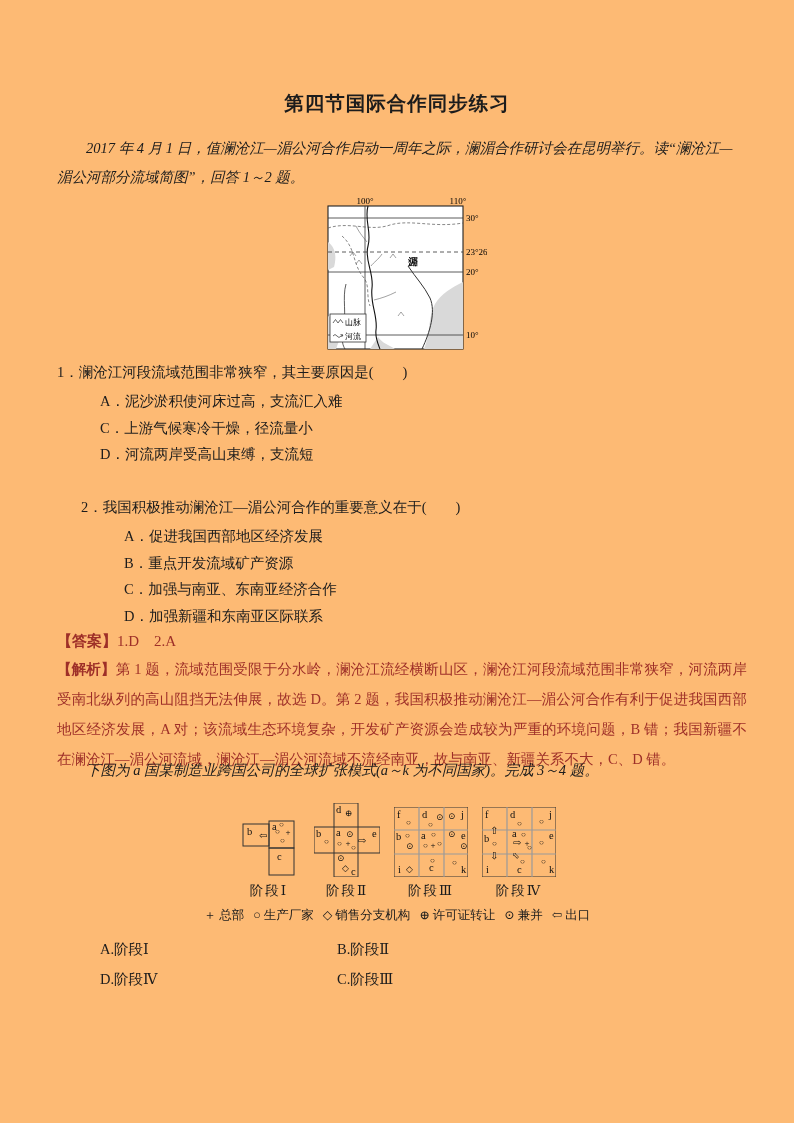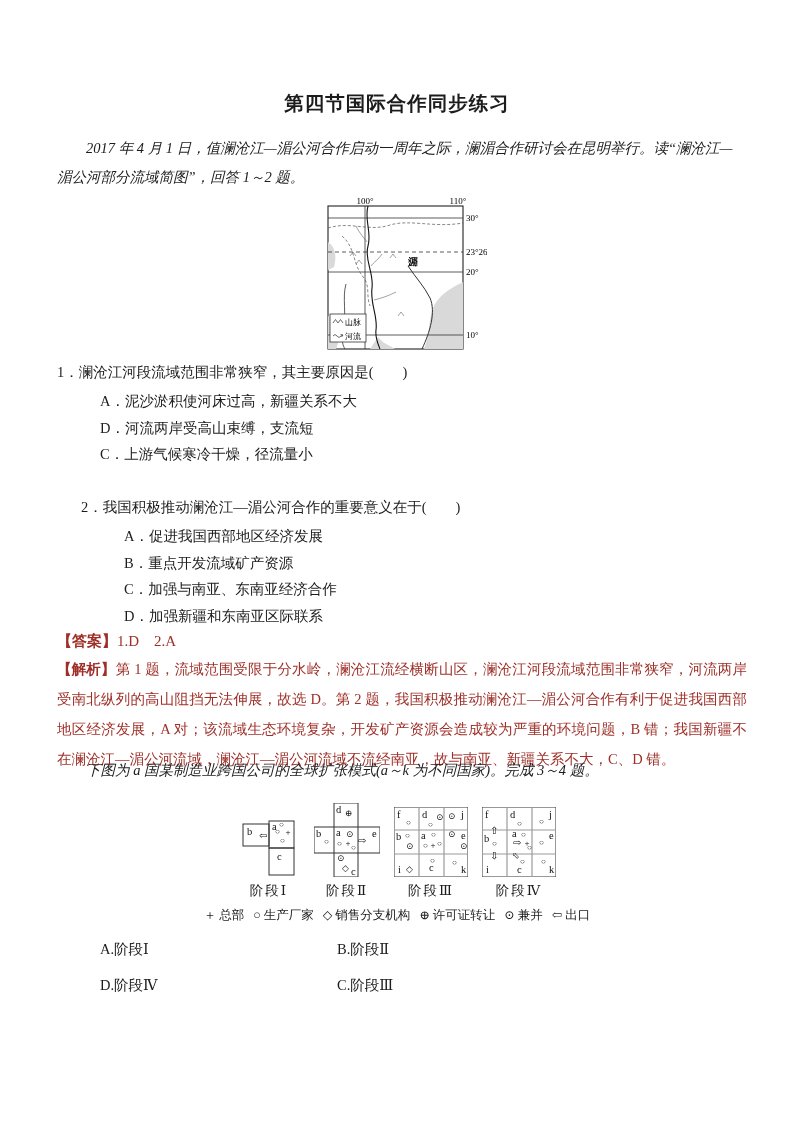--- a/index.html
+++ b/index.html
@@ -1,17 +1,17 @@
 <!DOCTYPE html>
 <html><head>
 <meta charset="utf-8">
 <style>
   html,body{margin:0;padding:0;background:#e8e8e8;}
   .page{
-    position:relative;width:794px;height:1123px;margin:0 auto;background:#ffffff;
+    position:relative;width:794px;height:1123px;margin:0 auto;background:#fdba74;
     font-family:"Liberation Serif","DejaVu Serif",serif;color:#1c1c1c;overflow:hidden;
   }
   .abs{position:absolute;}
   .title{
     top:90px;left:0;width:794px;text-align:center;
     font-size:19.5px;font-weight:bold;letter-spacing:1px;
   }
   .intro{
     left:57px;width:686px;font-size:14.5px;line-height:29px;
     text-indent:2em;font-style:italic;
@@ -24,21 +24,21 @@
   .tag{font-weight:bold;}
   .ansline{left:57px;width:688px;font-size:15px;line-height:27px;}
   .analysis{left:57px;width:690px;font-size:14.5px;line-height:30px;text-align:justify;}
   .mapwrap{left:312px;top:196px;}
   .figure{left:0;width:794px;display:flex;flex-direction:column;align-items:center;}
   .stage-row{display:flex;align-items:flex-end;gap:14px;}
   .stage{display:flex;flex-direction:column;align-items:center;}
   .stage-cap{font-size:13.5px;margin-top:5px;letter-spacing:2px;}
   .fig-legend{display:flex;gap:9px;margin-top:7px;font-size:12.5px;align-items:baseline;}
   .fig-legend .item{display:flex;gap:3px;align-items:baseline;}
-  .q3opts{display:grid;grid-template-columns:237px 237px;row-gap:9px;padding-left:43px;margin-top:4px;line-height:27px;}
+  .q3opts{display:grid;grid-template-columns:237px 237px;row-gap:3px;padding-left:43px;margin-top:4px;line-height:27px;}
   svg text{font-family:"Liberation Serif","DejaVu Serif",serif;}
 </style>
 </head>
 <body>
 
 <div class="page">
 
   <div class="abs title">第四节国际合作同步练习</div>
 
   <div class="abs intro" style="top:134px;">2017 年 4 月 1 日，值澜沧江—湄公河合作启动一周年之际，澜湄合作研讨会在昆明举行。读“澜沧江—湄公河部分流域简图”，回答 1～2 题。</div>
@@ -83,23 +83,23 @@
         <text x="33" y="129" font-size="8">山脉</text>
         <path d="M21,140 q2,-3 4,0 q2,3 4,0 l2,-1 m0,0 l-2.5,-0.5 m2.5,0.5 l-1.5,2" fill="none" stroke="#444" stroke-width="0.8"></path>
         <text x="33" y="143" font-size="8">河流</text>
       </g>
     </svg>
   </div>
 
   <div class="abs qblock" style="top:359px;">
     <div class="stem">1．澜沧江河段流域范围非常狭窄，其主要原因是(　　)</div>
     <ul class="opts">
-      <li>A．泥沙淤积使河床过高，新疆关系不大</li>
+      <li>A．泥沙淤积使河床过高，支流汇入难</li>
+      <li>C．上游气候寒冷干燥，径流量小</li>
       <li>D．河流两岸受高山束缚，支流短</li>
-      <li>C．上游气候寒冷干燥，径流量小</li>
     </ul>
   </div>
 
   <div class="abs qblock" style="top:494px;margin-left:24px;">
     <div class="stem">2．我国积极推动澜沧江—湄公河合作的重要意义在于(　　)</div>
     <ul class="opts">
       <li>A．促进我国西部地区经济发展</li>
       <li>B．重点开发流域矿产资源</li>
       <li>C．加强与南亚、东南亚经济合作</li>
       <li>D．加强新疆和东南亚区际联系</li>

